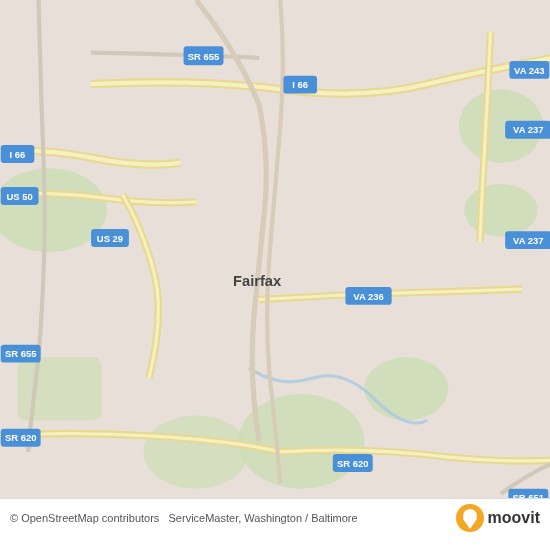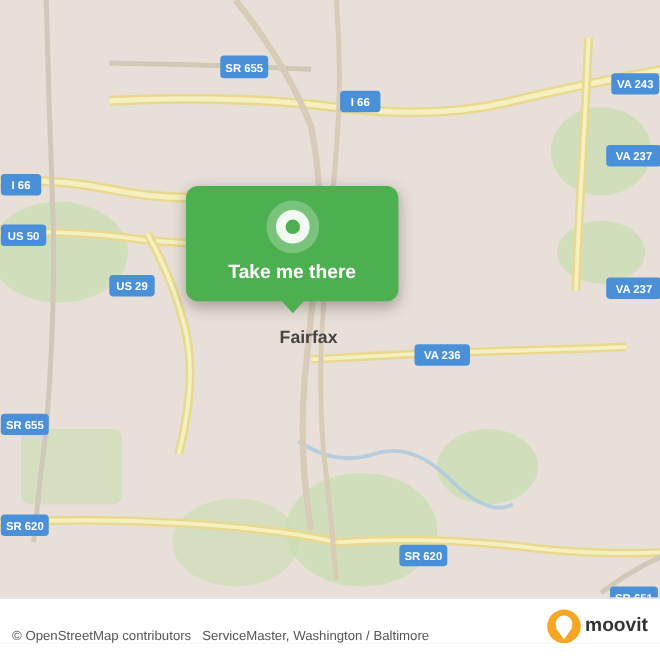--- a/index.html
+++ b/index.html
@@ -30,21 +30,21 @@
     
     .bottom-bar {
       position: absolute;
       bottom: 0;
       left: 0;
       right: 0;
       height: 38px;
       background: #fff;
       border-top: 1px solid #ddd;
       display: flex;
-      align-items: flex-end;
+      align-items: center;
       justify-content: space-between;
       padding: 0 10px;
       z-index: 100;
     }
 
     .bottom-attribution {
       font-size: 11px;
       color: #555;
     }
 
@@ -246,30 +246,20 @@
 
     <rect x="330" y="432" width="38" height="17" rx="3" fill="#4a90d9"></rect>
     <text x="349" y="444" text-anchor="middle" font-size="9" font-weight="bold" fill="white">SR 620</text>
 
     <rect x="497" y="465" width="38" height="17" rx="3" fill="#4a90d9"></rect>
     <text x="516" y="477" text-anchor="middle" font-size="9" font-weight="bold" fill="white">SR 651</text>
 
     <text x="258" y="272" text-anchor="middle" font-size="14" font-weight="bold" fill="#444">Fairfax</text>
   </svg>
 
-  <div class="popup-card">
-    <div class="popup-pin">
-      <div class="pin-circle">
-        <div class="pin-inner">
-          <div class="pin-dot"></div>
-        </div>
-      </div>
-    </div>
-    <div class="popup-label">Take me there</div>
-  </div>
 
   <div class="bottom-bar">
     <div class="bottom-attribution">
       <span>© OpenStreetMap contributors</span>
       &nbsp;
       <span>ServiceMaster,</span>
       <span>Washington / Baltimore</span>
     </div>
     <div class="moovit-logo">
       <div class="moovit-icon"></div>

